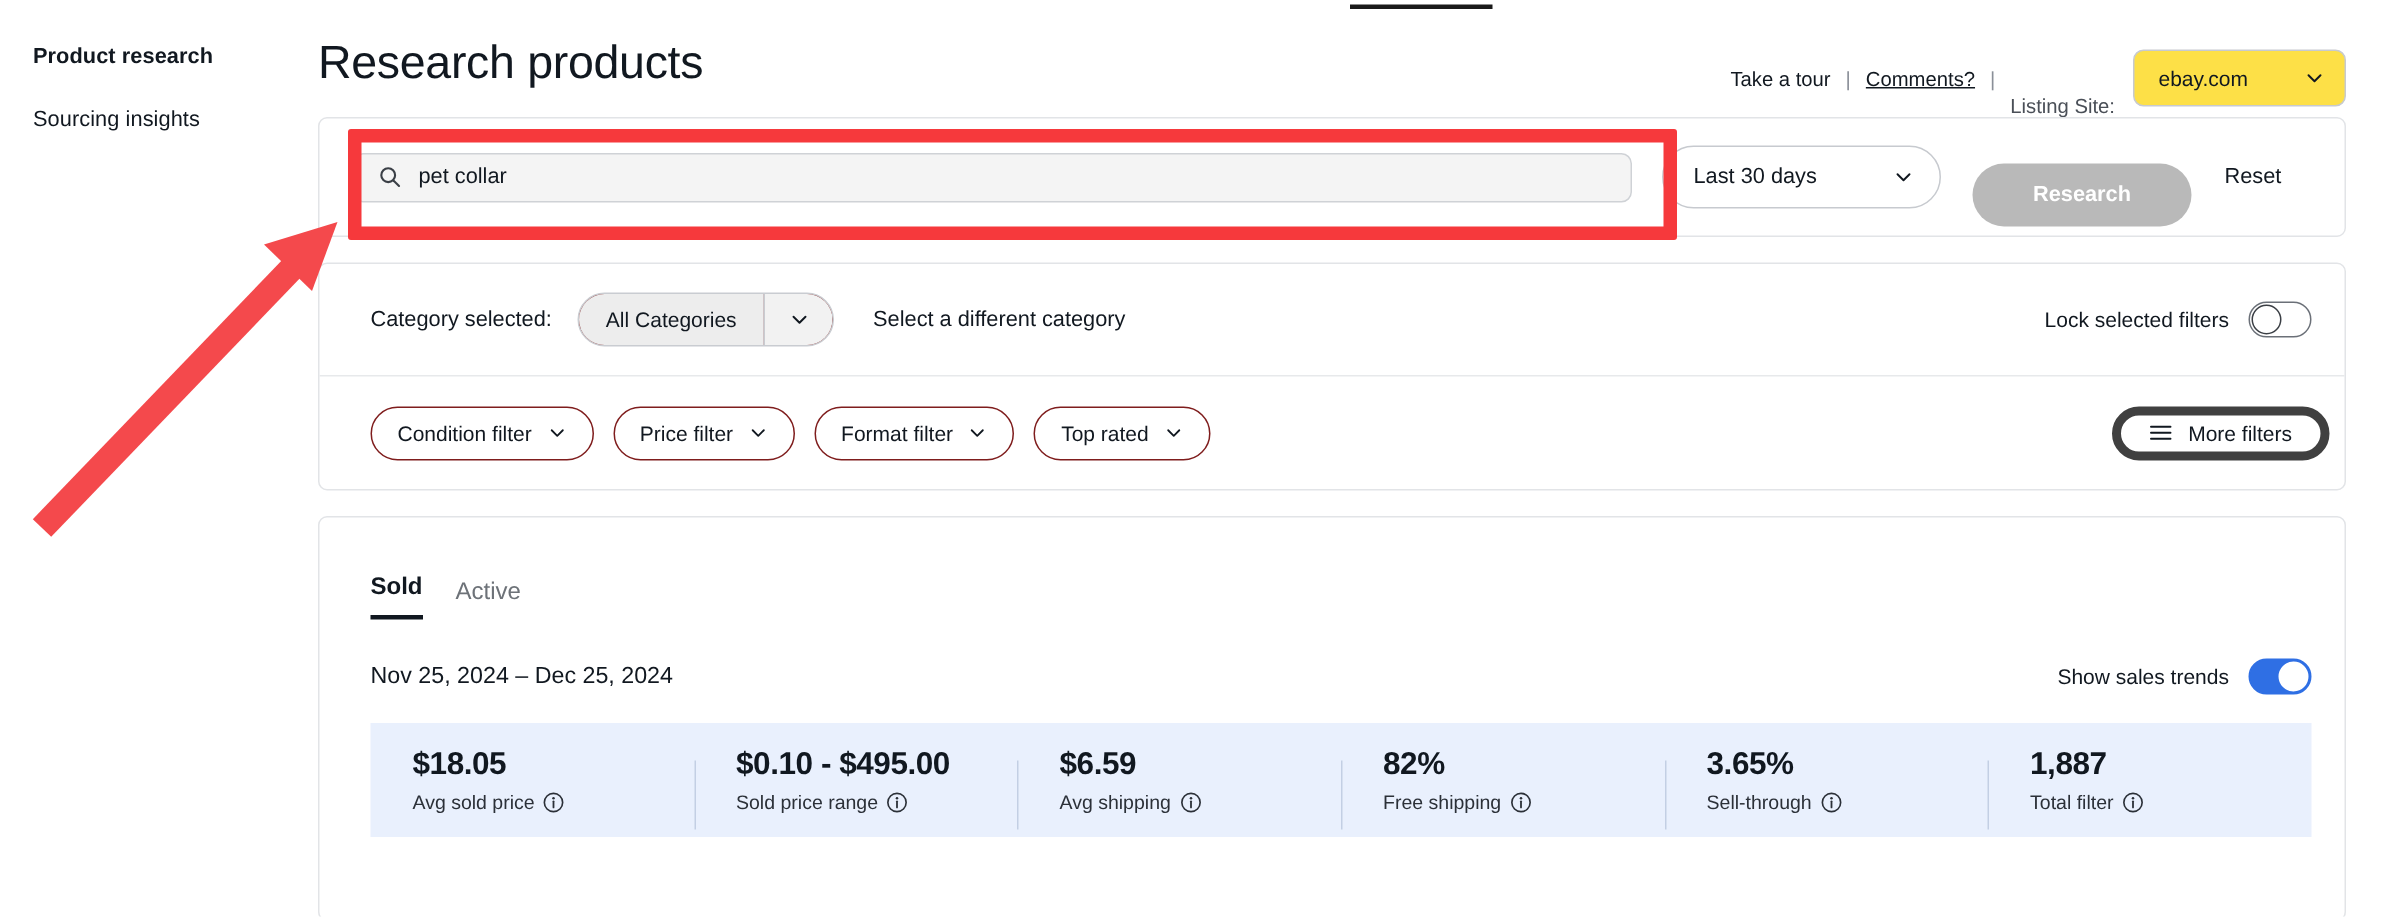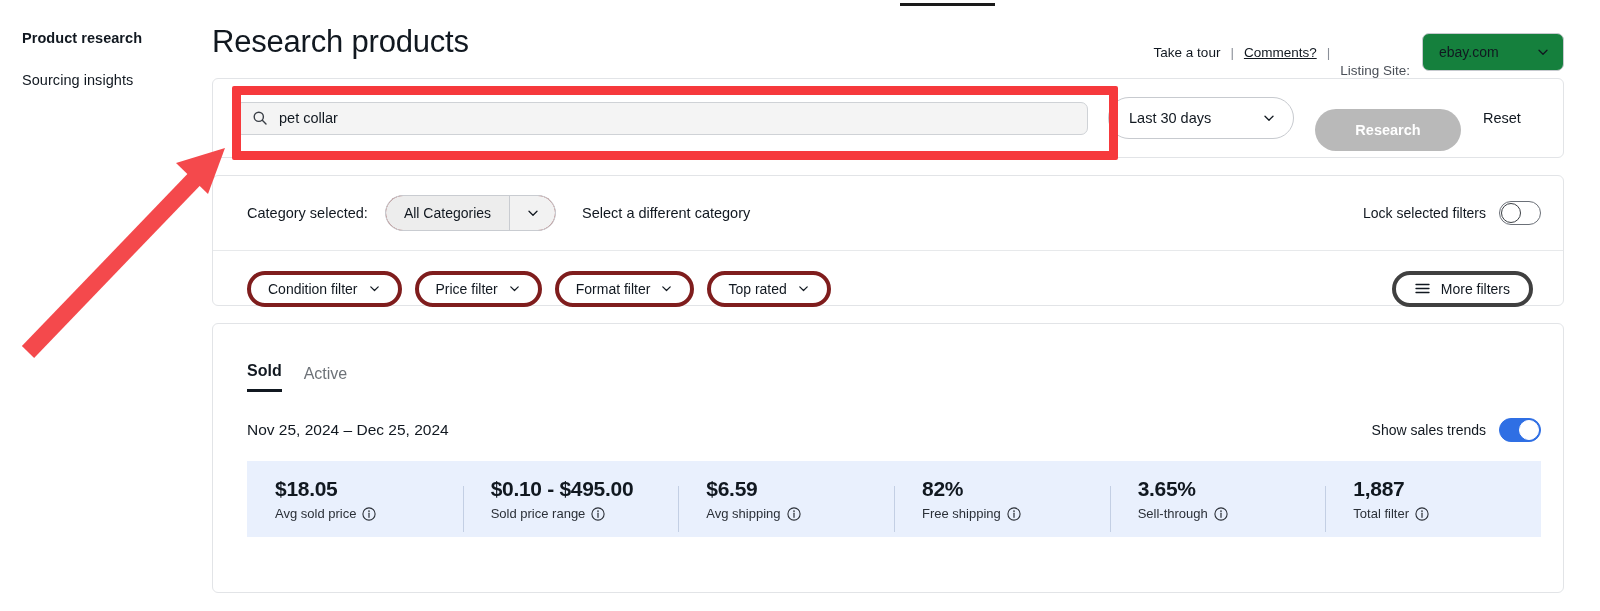--- a/index.html
+++ b/index.html
@@ -73,21 +73,21 @@
   .head-sep { color: #8a8f98; margin: 0 10px; }
   .head-label { color: #4a4f57; margin-right: 12px; margin-top: 37px; }
   .site-select {
     display: flex;
     align-items: center;
     justify-content: space-between;
     width: 142px;
     height: 38px;
     border: 1px solid #c7cacf;
     border-radius: 7px;
-    background: #15803d;
+    background: #fde047;
     padding: 0 13px 0 16px;
     font-size: 14px;
     color: #111820;
   }
 
   
   .card {
     background: #fff;
     border: 1px solid #e2e4e7;
     border-radius: 6px;
@@ -145,21 +145,21 @@
     margin-top: 24px;
   }
   .reset-link {
     margin-left: 22px;
     font-size: 14.5px;
     color: #111820;
     text-decoration: none;
   }
 
   
-  .filters-card { height: 131px; }
+  .filters-card { height: 152px; }
   .cat-row {
     height: 75px;
     display: flex;
     align-items: center;
     padding: 0 22px 0 34px;
     border-bottom: 1px solid #e7e9eb;
     position: relative;
   }
   .cat-label { font-size: 14.5px; color: #111820; margin-right: 17px; }
   .split-pill {
@@ -217,38 +217,38 @@
 
   .pill-row {
     height: 75px;
     display: flex;
     align-items: center;
     padding: 0 22px 0 34px;
     position: relative;
   }
   .pill {
     height: 36px;
-    border: 4px solid #7f1d1d;
+    border: 1px solid #7f1d1d;
     border-radius: 19px;
     background: #fff;
     display: inline-flex;
     align-items: center;
     gap: 10px;
     padding: 0 17px;
     font-size: 14px;
     color: #111820;
     margin-right: 13px;
     font-family: "Liberation Sans", sans-serif;
   }
   .more-filters {
     position: absolute;
-    right: 30px; top: 50%;
+    right: 10px; top: 50%;
     transform: translateY(-50%);
     height: 36px;
-    border: 4px solid #404040;
+    border: 6px solid #404040;
     border-radius: 19px;
     background: #fff;
     display: inline-flex;
     align-items: center;
     gap: 11px;
     padding: 0 19px;
     font-size: 14px;
     color: #111820;
     font-family: "Liberation Sans", sans-serif;
   }

